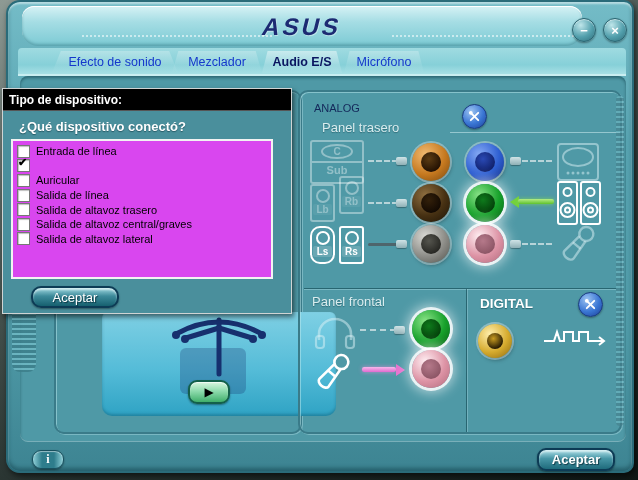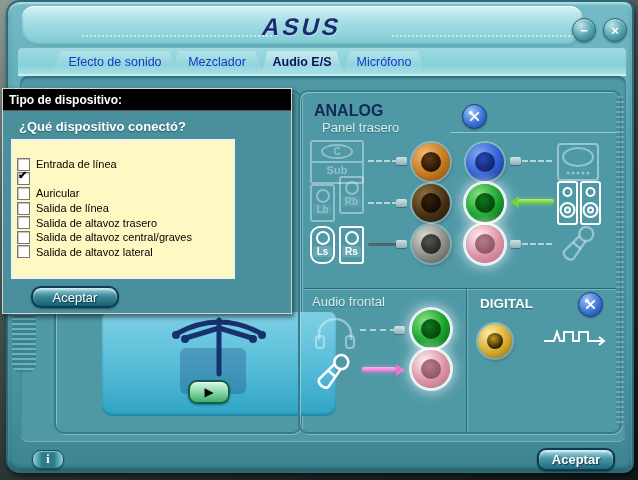--- a/index.html
+++ b/index.html
@@ -90,21 +90,21 @@
   .seat-shadow{position:absolute;left:78px;top:36px;width:66px;height:46px;background:rgba(20,50,110,.28);border-radius:6px;}
   .playbtn{
     position:absolute;left:86px;top:68px;width:42px;height:24px;border-radius:9px;
     background:linear-gradient(180deg,#d8f6e0 0%,#8fdcae 45%,#3fae6a 100%);
     border:2px solid #13604a;display:flex;align-items:center;justify-content:center;
     color:#000;font-size:12px;line-height:1;
     box-shadow:0 1px 2px rgba(0,0,0,.4), inset 0 1px 1px rgba(255,255,255,.7);
     cursor:default;box-sizing:border-box;
   }
   
-  .sec-title{position:absolute;font-size:16px;font-weight:bold;color:#14285a;}
+  .sec-title{position:absolute;font-size:11px;font-weight:normal;color:#14285a;}
   .sec-sub{position:absolute;font-size:13px;color:#d9ecee;text-shadow:0 1px 1px rgba(0,50,60,.4);}
   .sec-white{position:absolute;font-size:13.5px;font-weight:bold;color:#fff;text-shadow:0 1px 1px rgba(0,50,60,.5);}
   .wrench{
     position:absolute;width:23px;height:23px;border-radius:50%;
     background:radial-gradient(circle at 35% 28%,#9cc4f2,#3a76d4 55%,#1b3f96 100%);
     border:1px solid #1a3a80;display:flex;align-items:center;justify-content:center;
     box-shadow:0 1px 2px rgba(0,0,0,.35);cursor:default;
   }
   .hdr-rule{position:absolute;left:150px;top:40px;width:170px;border-top:1px solid rgba(220,245,248,.5);}
   .divider-h{position:absolute;left:4px;top:196px;width:312px;border-top:1px solid rgba(10,60,70,.55);box-shadow:0 1px 0 rgba(200,240,245,.35);}
@@ -177,23 +177,23 @@
     box-shadow:2px 3px 5px rgba(0,0,0,.55);
     box-sizing:border-box;z-index:50;
   }
   .dlg-title{
     height:21px;background:#000;color:#fff;font-size:12px;font-weight:bold;
     display:flex;align-items:center;padding-left:6px;
     border-bottom:1px solid #555;
   }
   .dlg-question{position:absolute;left:16px;top:30px;font-size:13px;font-weight:bold;color:#fff;text-shadow:0 1px 1px rgba(0,40,50,.5);}
   .listbox{
-    position:absolute;left:8px;top:50px;width:224px;height:140px;
-    border:2px solid #f2f2f2;background:#fef9c3;box-sizing:border-box;
-    padding:16px 2px;
+    position:absolute;left:8px;top:50px;width:262px;height:140px;
+    border:2px solid #f2f2f2;background:#d946ef;box-sizing:border-box;
+    padding:3px 2px;
   }
   .opt{display:flex;align-items:center;height:14.6px;cursor:default;}
   .cb{
     width:11px;height:11px;background:#fff;border:1px solid #777;margin:0 6px 0 2px;
     position:relative;flex:none;box-shadow:inset 1px 1px 1px rgba(0,0,0,.25);
   }
   .cb .mark{position:absolute;left:0px;top:-3px;font-size:11px;color:#000;font-weight:bold;line-height:1;}
   .opt .olabel{font-size:11px;color:#000;}
   .dlg-btn{
     position:absolute;top:197px;width:88px;height:22px;border-radius:10px;
@@ -352,21 +352,21 @@
         <g fill="none" stroke="currentColor" stroke-width="2.4" transform="rotate(40 20 22)">
           <circle cx="20" cy="9" r="7"></circle>
           <path d="M16 15 L14 36 a6 4 0 0 0 12 0 L24 15"></path>
           <line x1="15" y1="24" x2="25" y2="24"></line>
         </g>
       </svg>
 
       <div class="divider-h"></div>
       <div class="divider-v"></div>
 
-      <div class="sec-sub" style="left:12px;top:202px;">Audio frontal</div>
+      <div class="sec-sub" style="left:12px;top:202px;">Panel frontal</div>
       <svg class="icon icon-faded" style="left:14px;top:222px;" width="42" height="36" viewBox="0 0 42 36">
         <path d="M5 26 v-6 a16 15 0 0 1 32 0 v6" fill="none" stroke="currentColor" stroke-width="2.6"></path>
         <rect x="2" y="22" width="8" height="12" rx="3" fill="none" stroke="currentColor" stroke-width="2.2"></rect>
         <rect x="32" y="22" width="8" height="12" rx="3" fill="none" stroke="currentColor" stroke-width="2.2"></rect>
       </svg>
       <div class="dash" style="left:60px;top:237px;width:36px;"></div>
       <div class="plug" style="left:94px;top:234px;"></div>
       <div class="jack jk-green glow" style="left:112px;top:218px;">
           <span class="ring"></span>
           <span class="hole"></span>

